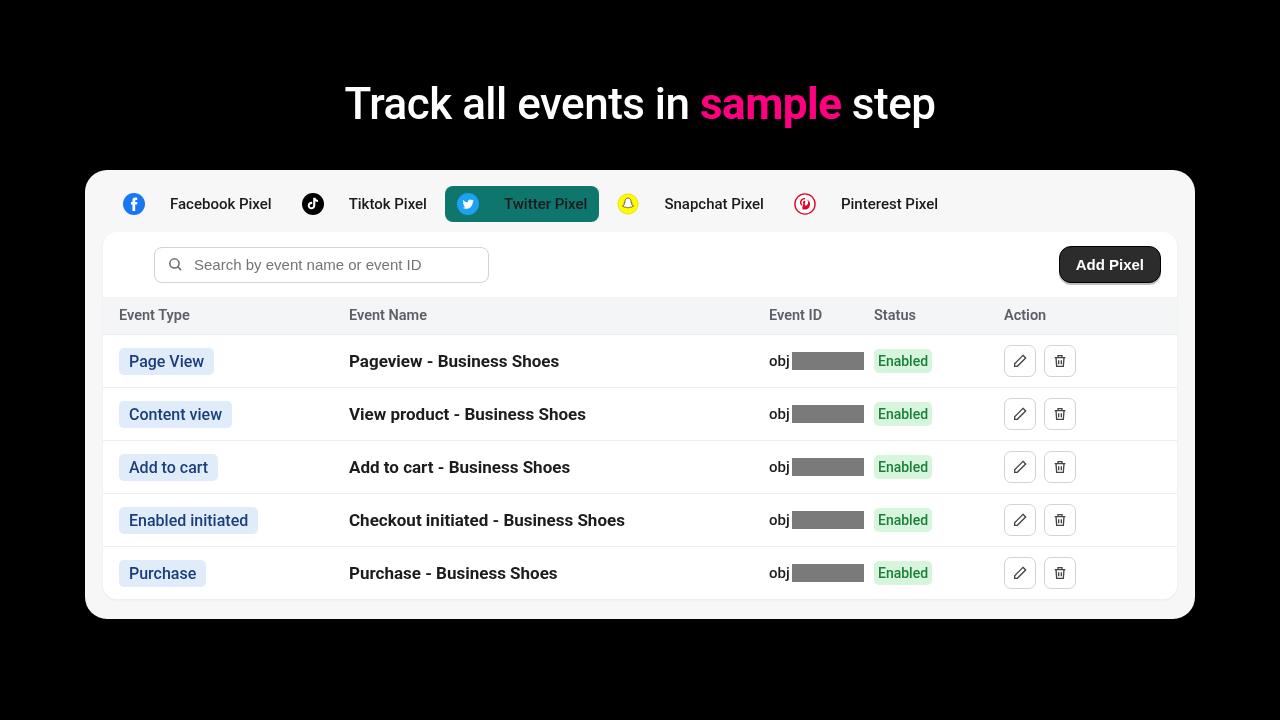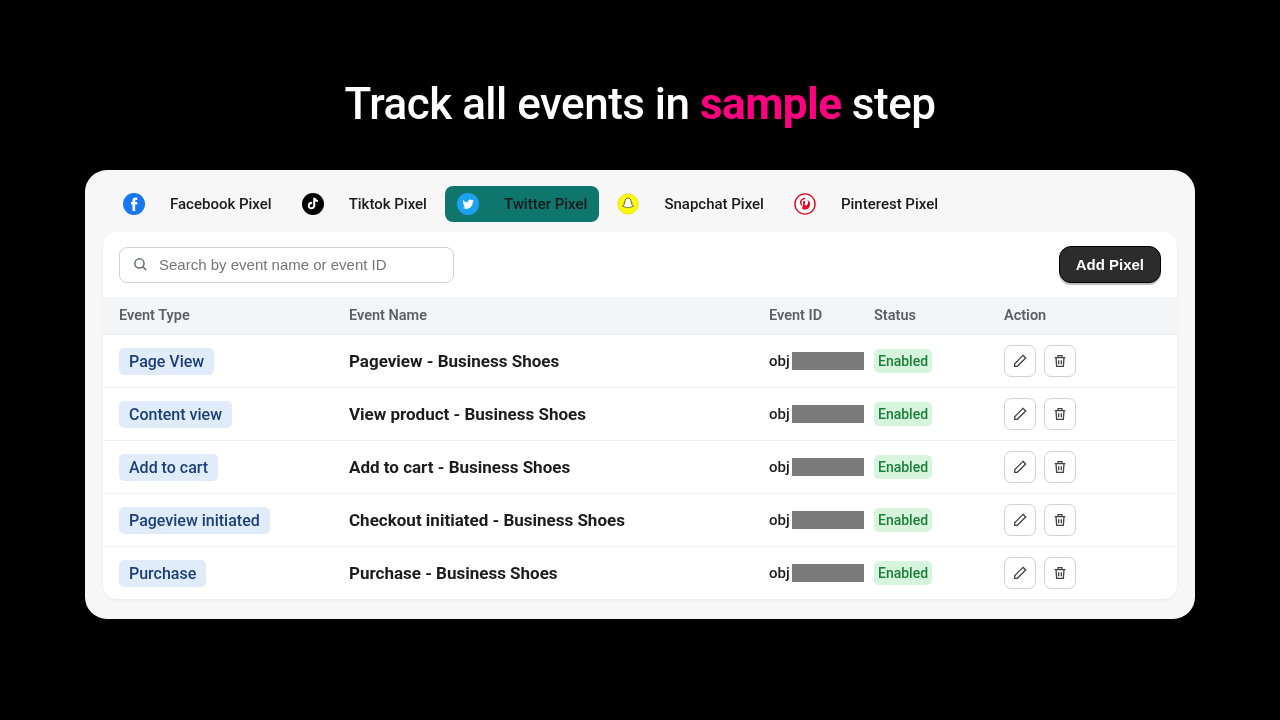--- a/index.html
+++ b/index.html
@@ -46,20 +46,21 @@
   .toolbar {
     display:flex; align-items:center; justify-content:space-between;
     padding: 14px 16px;
   }
   .searchbox {
     display:flex; align-items:center; gap:10px;
     width: 335px; height:36px;
     border:1px solid #d0d3d7; border-radius:8px;
     padding: 0 12px; color:#6b6f76; font-size:15px;
     background:#fff;
+    margin-left:35px;
   }
   .searchbox input {
     border:none; outline:none; width:100%; font-size:15px; color:#333;
   }
   .addbtn {
     background:#2c2c2c; color:#fff; font-weight:600;
     border:1px solid #000; border-radius:12px;
     padding:9px 16px; font-size:15px; cursor:pointer;
     box-shadow: 0 2px 0 rgba(0,0,0,0.25);
   }
@@ -257,21 +258,21 @@
             <button class="iconbtn">
               <span>
                 <svg width="16" height="16" viewBox="0 0 24 24" fill="none" stroke="#444" stroke-width="2">
                   <path d="M4 7h16M9 7V4h6v3M6 7l1 13h10l1-13M10 11v6M14 11v6"></path>
                 </svg>
               </span>
             </button>
           </div>
         </div>
         <div class="row">
-          <div><span class="chip">Pageview initiated</span></div>
+          <div><span class="chip">Enabled initiated</span></div>
           <div class="evname">Checkout initiated - Business Shoes</div>
           <div class="idcell">
             <span>obj</span>
             <span class="redact"></span>
           </div>
           <div><span class="status">Enabled</span></div>
           <div class="actions">
             <button class="iconbtn">
               <span>
                 <svg width="16" height="16" viewBox="0 0 24 24" fill="none" stroke="#444" stroke-width="2">

